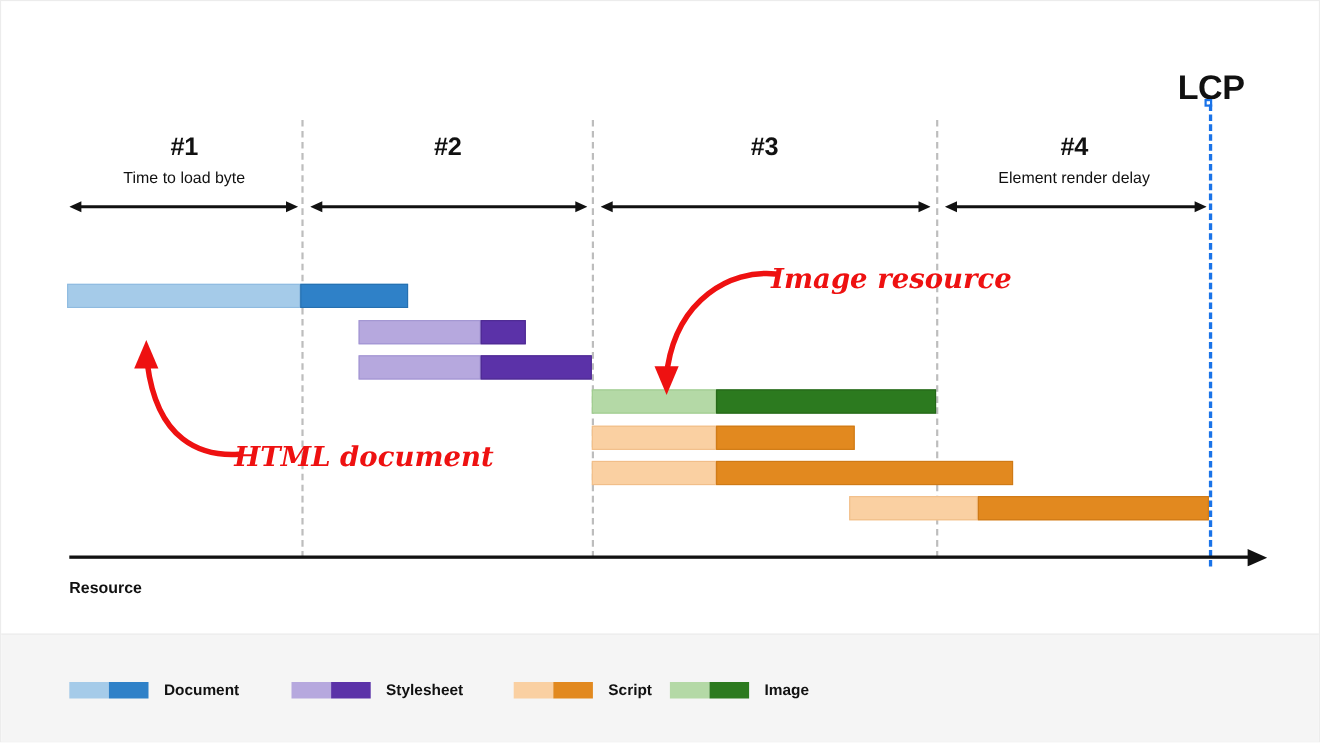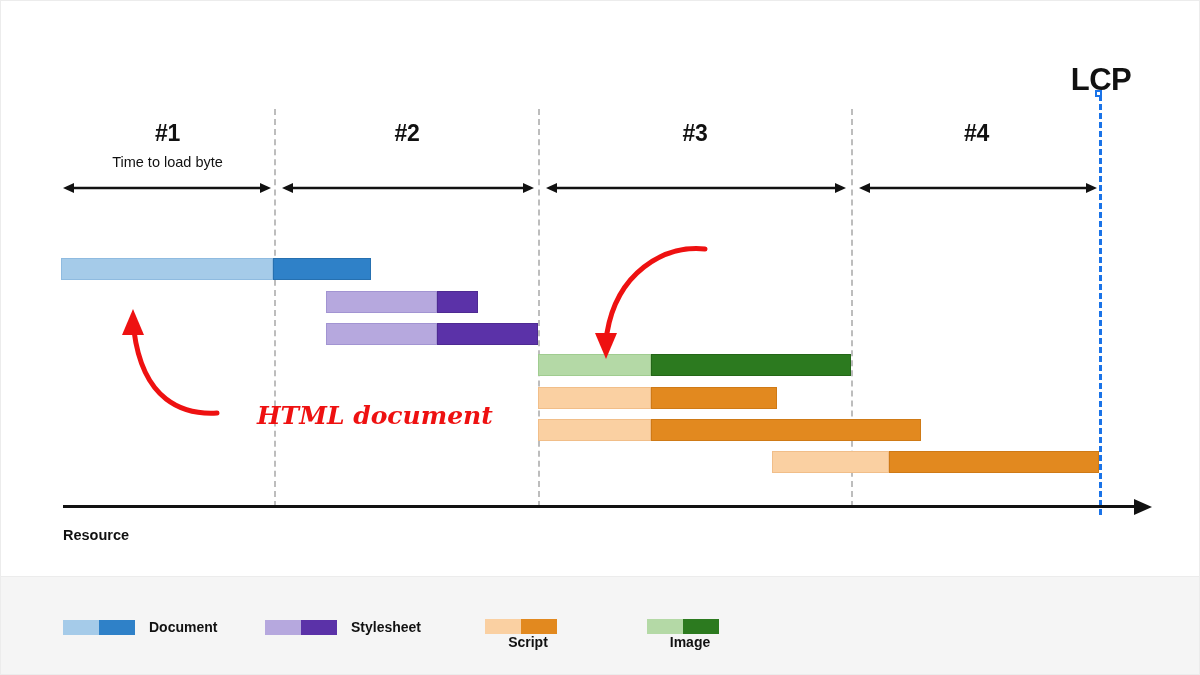--- a/index.html
+++ b/index.html
@@ -219,20 +219,21 @@
     <div class="phase-arrow" style="left:545px;width:300px;">
       <svg width="300" height="12" viewBox="0 0 300 12">
         <line x1="8" y1="6" x2="292" y2="6" stroke="#111" stroke-width="2.6"></line>
         <polygon points="0,6 11,1 11,11" fill="#111"></polygon>
         <polygon points="300,6 289,1 289,11" fill="#111"></polygon>
       </svg>
     </div>
 
     <div class="phase" style="left:854px;width:243px;">
       <div class="phase-num">#4</div>
+      <div class="phase-name">Element render delay</div>
     </div>
     <div class="phase-arrow" style="left:858px;width:238px;">
       <svg width="238" height="12" viewBox="0 0 238 12">
         <line x1="8" y1="6" x2="230" y2="6" stroke="#111" stroke-width="2.6"></line>
         <polygon points="0,6 11,1 11,11" fill="#111"></polygon>
         <polygon points="238,6 227,1 227,11" fill="#111"></polygon>
       </svg>
     </div>
 
     <div class="bar" style="left:60px;top:257px;width:310px;">
@@ -269,28 +270,29 @@
       <span class="seg-a" style="width:117px;background:#fad0a2;border:1px solid #f1be89;"></span>
       <span class="seg-b" style="width:210px;background:#e2891f;border:1px solid #cf7a16;"></span>
     </div>
 
     <div class="annot-arrow" style="left:112px;top:290px;">
       <svg width="110" height="135" viewBox="0 0 110 135">
         <path d="M104,122 C70,124 30,110 21,40" fill="none" stroke="#ee1111" stroke-width="5" stroke-linecap="round"></path>
         <polygon points="20,18 31,44 9,44" fill="#ee1111"></polygon>
       </svg>
     </div>
-    <div class="annot-text" style="left:212px;top:400px;margin-left:44px;">HTML document</div>
+    <div class="annot-text" style="left:212px;top:400px;">HTML document</div>
 
     <div class="annot-arrow" style="left:592px;top:236px;">
       <svg width="120" height="128" viewBox="0 0 120 128">
         <path d="M112,12 C70,8 24,36 14,96" fill="none" stroke="#ee1111" stroke-width="5" stroke-linecap="round"></path>
         <polygon points="13,122 2,96 24,96" fill="#ee1111"></polygon>
       </svg>
     </div>
+    <div class="annot-text" style="left:700px;top:238px;">Image resource</div>
 
     <div id="axis-line"></div>
     <div id="axis-arrow">
       <svg width="18" height="16" viewBox="0 0 18 16">
           <polygon points="18,8 0,0 0,16" fill="#111"></polygon>
         </svg>
     </div>
     <div id="axis-label">Resource</div>
 
   </div>
@@ -305,29 +307,29 @@
     </div>
 
     <div class="legend-item" style="left:264px;">
       <span class="legend-swatch">
         <span class="sw-a" style="background:#b6a8de;"></span>
         <span class="sw-b" style="background:#5b32a8;"></span>
       </span>
       <span class="legend-label">Stylesheet</span>
     </div>
 
-    <div class="legend-item" style="left:484px;flex-direction:column;">
+    <div class="legend-item" style="left:466px;">
       <span class="legend-swatch">
         <span class="sw-a" style="background:#fad0a2;"></span>
         <span class="sw-b" style="background:#e2891f;"></span>
       </span>
       <span class="legend-label">Script</span>
     </div>
 
-    <div class="legend-item" style="left:646px;flex-direction:column;">
+    <div class="legend-item" style="left:608px;">
       <span class="legend-swatch">
         <span class="sw-a" style="background:#b4d9a6;"></span>
         <span class="sw-b" style="background:#2c7a1f;"></span>
       </span>
       <span class="legend-label">Image</span>
     </div>
   </div>
 
 </div>
 

